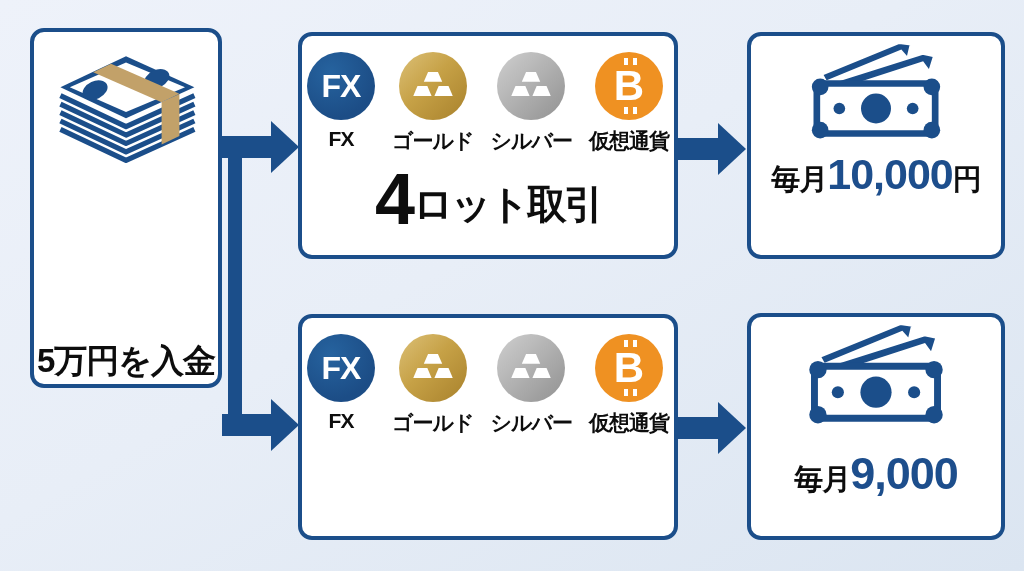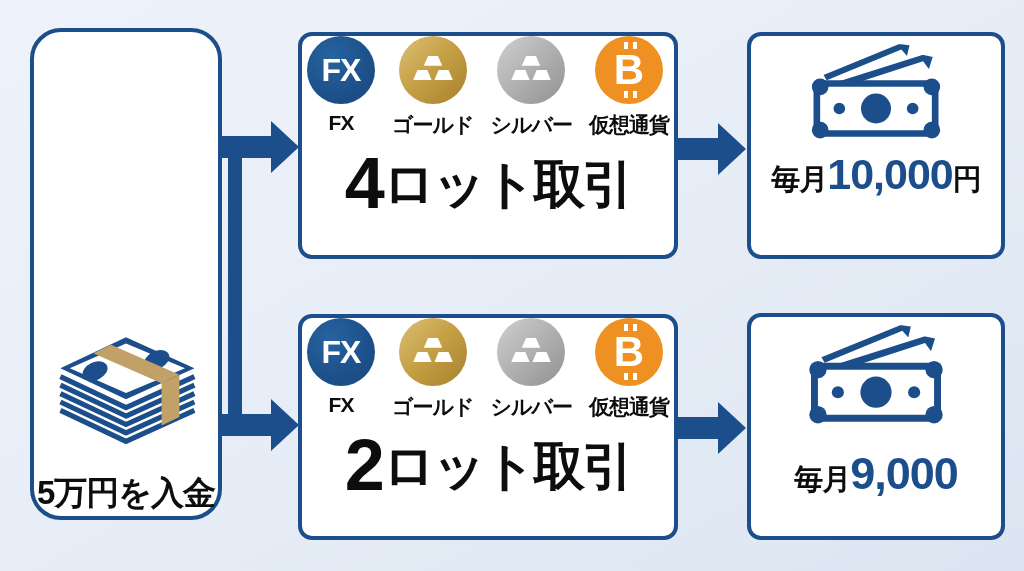--- a/index.html
+++ b/index.html
@@ -2,40 +2,40 @@
 <html><head>
 <meta charset="utf-8">
 <style>
   html,body{margin:0;padding:0;}
   body{font-family:"Liberation Sans","DejaVu Sans",sans-serif;}
   #canvas{position:relative;width:1024px;height:571px;overflow:hidden;
     background:linear-gradient(150deg,#eef2fa 0%,#e8eef7 45%,#dbe5f1 100%);}
   .panel{position:absolute;background:#fff;border:4px solid #1b4e8a;border-radius:14px;
     box-sizing:border-box;display:flex;flex-direction:column;align-items:center;}
   
-  .panel-deposit{left:30px;top:28px;width:192px;height:492px;justify-content:flex-end;border-radius:31px;}
+  .panel-deposit{left:30px;top:28px;width:192px;height:360px;justify-content:space-between;}
   .deposit-label{font-size:33px;font-weight:900;color:#0d0d0d;letter-spacing:-1px;margin-top:6px;white-space:nowrap;}
   
-  .panel-plan{left:298px;width:380px;height:227px;}
+  .panel-plan{left:298px;width:380px;height:227px;padding-top:16px;}
   .panel-plan-top{top:32px;}
   .panel-plan-bottom{top:314px;height:226px;}
   .assets-row{display:flex;flex-direction:row;gap:17px;align-items:flex-start;justify-content:center;}
   .asset{display:flex;flex-direction:column;align-items:center;gap:7px;}
   .asset-circle{width:68px;height:68px;border-radius:50%;display:flex;align-items:center;justify-content:center;position:relative;}
   .circle-fx{background:radial-gradient(circle at 35% 30%,#26639f,#1c4d86 70%);}
   .circle-gold{background:linear-gradient(135deg,#dcc077 0%,#c6a146 45%,#a8812c 100%);}
   .circle-silver{background:linear-gradient(135deg,#cfcfcf 0%,#b0b0b0 50%,#919191 100%);}
   .circle-btc{background:#ef9122;}
   .asset-glyph{color:#fff;font-size:32px;font-weight:800;letter-spacing:-1px;}
   .btc-glyph{color:#fff;font-size:42px;font-weight:800;line-height:1;}
   .btc-prong{position:absolute;width:4px;height:7px;background:#fff;}
   .asset-label{font-size:21px;font-weight:800;color:#0d0d0d;letter-spacing:-1px;white-space:nowrap;}
   .lots-line{margin-top:8px;color:#0d0d0d;line-height:1;text-align:center;white-space:nowrap;}
   .lots-number{font-size:72px;font-weight:900;vertical-align:-6px;letter-spacing:-2px;}
-  .lots-text{font-size:52px;font-weight:900;letter-spacing:-3px;}
+  .lots-text{font-size:40px;font-weight:900;letter-spacing:-3px;}
   
   .panel-reward{left:747px;width:258px;height:227px;justify-content:flex-start;}
   .panel-reward-top{top:32px;}
   .panel-reward-bottom{top:313px;}
   .reward-line{display:flex;align-items:baseline;justify-content:center;line-height:1.12;white-space:nowrap;}
   .reward-small{font-size:29px;font-weight:900;color:#0d0d0d;letter-spacing:-1px;}
   .reward-amount{font-size:43px;font-weight:800;color:#1d4e8c;letter-spacing:-1px;}
   .reward-line2{font-size:30px;font-weight:900;color:#0d0d0d;letter-spacing:-2px;line-height:1.15;white-space:nowrap;}
   
   .arrow-bar{position:absolute;background:#1b4e8a;}
@@ -153,23 +153,20 @@
       <div class="asset">
         <div class="asset-circle circle-btc">
           <span class="btc-glyph">B</span>
           <span class="btc-prong" style="top:6px;left:29px;"></span>
           <span class="btc-prong" style="top:6px;left:38px;"></span>
           <span class="btc-prong" style="bottom:6px;left:29px;"></span>
           <span class="btc-prong" style="bottom:6px;left:38px;"></span>
         </div>
         <div class="asset-label">仮想通貨</div>
       </div>
-    </div>
-    <div class="lots-line">
-      <span class="lots-number">2</span><span class="lots-text">ロット取引</span>
     </div>
   </div>
 
   <div class="panel panel-reward panel-reward-top">
     <span>
       <svg width="150" height="110" viewBox="0 0 180 130">
         <path d="M25,45 L118,7 L132,9 L128,26 L120,17 L30,54 Z" fill="#1b4e8a" stroke="#fff" stroke-width="3"></path>
         <path d="M32,56 L146,20 L160,23 L154,42 L146,31 L38,66 Z" fill="#1b4e8a" stroke="#fff" stroke-width="3"></path>
         <rect x="15" y="52" width="150" height="68" rx="6" fill="#1b4e8a"></rect>
         <rect x="23" y="60" width="134" height="52" rx="2" fill="#ffffff"></rect>

